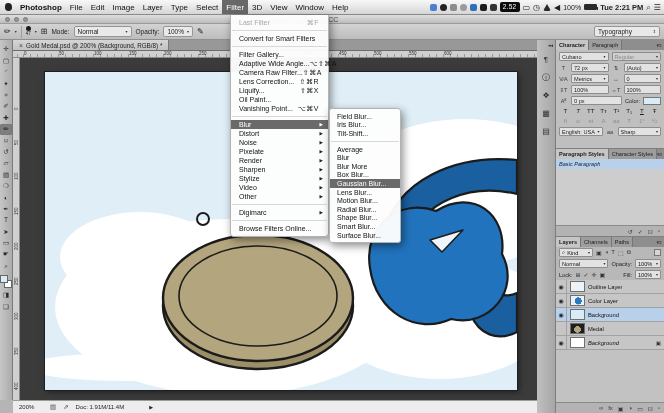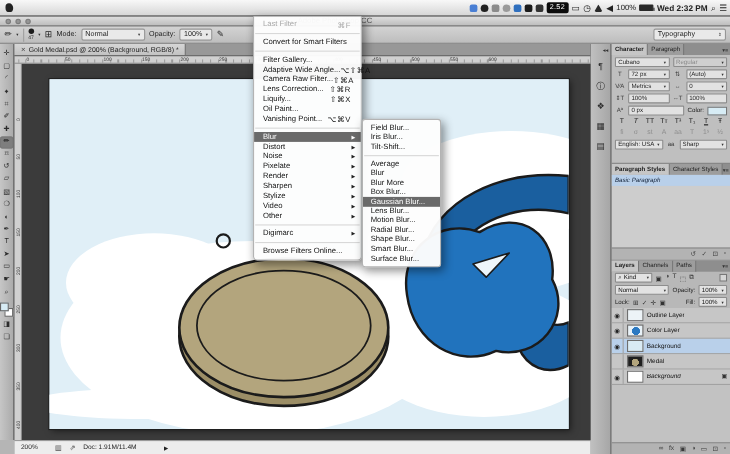--- a/index.html
+++ b/index.html
@@ -618,36 +618,62 @@
         <span>Typography</span>
           <span class="dd">⇕</span>
       </span>
     </span>
   </div>
 
   <div class="menubar">
     <span class="apple">
         <i></i>
       </span>
+    <div style="display:flex;align-items:stretch">
+
+        <span class="mb-item bold">Photoshop</span>
+
+        <span class="mb-item">File</span>
+
+        <span class="mb-item">Edit</span>
+
+        <span class="mb-item">Image</span>
+
+        <span class="mb-item">Layer</span>
+
+        <span class="mb-item">Type</span>
+
+        <span class="mb-item">Select</span>
+
+        <span class="mb-item active">Filter</span>
+
+        <span class="mb-item">3D</span>
+
+        <span class="mb-item">View</span>
+
+        <span class="mb-item">Window</span>
+
+        <span class="mb-item">Help</span>
+      </div>
     <div class="mb-right">
       <span class="app-dot d1"></span>
       <span class="app-dot d2"></span>
       <span class="app-dot d3"></span>
       <span class="app-dot d4"></span>
       <span class="app-dot d5"></span>
       <span class="app-dot d6"></span>
       <span class="app-dot d7"></span>
       <span class="badge">2.52</span>
       <span class="glyph-ic">▭</span>
       <span class="glyph-ic">◷</span>
       <span class="wifi"></span>
       <span class="glyph-ic">◀</span>
       <span>100%</span>
       <span class="batt"></span>
-      <span class="mb-time">Wed 2:32 PM</span>
+      <span class="mb-time">Tue 2:21 PM</span>
       <span class="glyph-ic">⌕</span>
       <span class="glyph-ic">☰</span>
     </div>
   </div>
 
   <div class="menu filter-menu">
 
       <div class="mi dis">
         <span>Last Filter</span>
         <span class="sc">⌘F</span>

